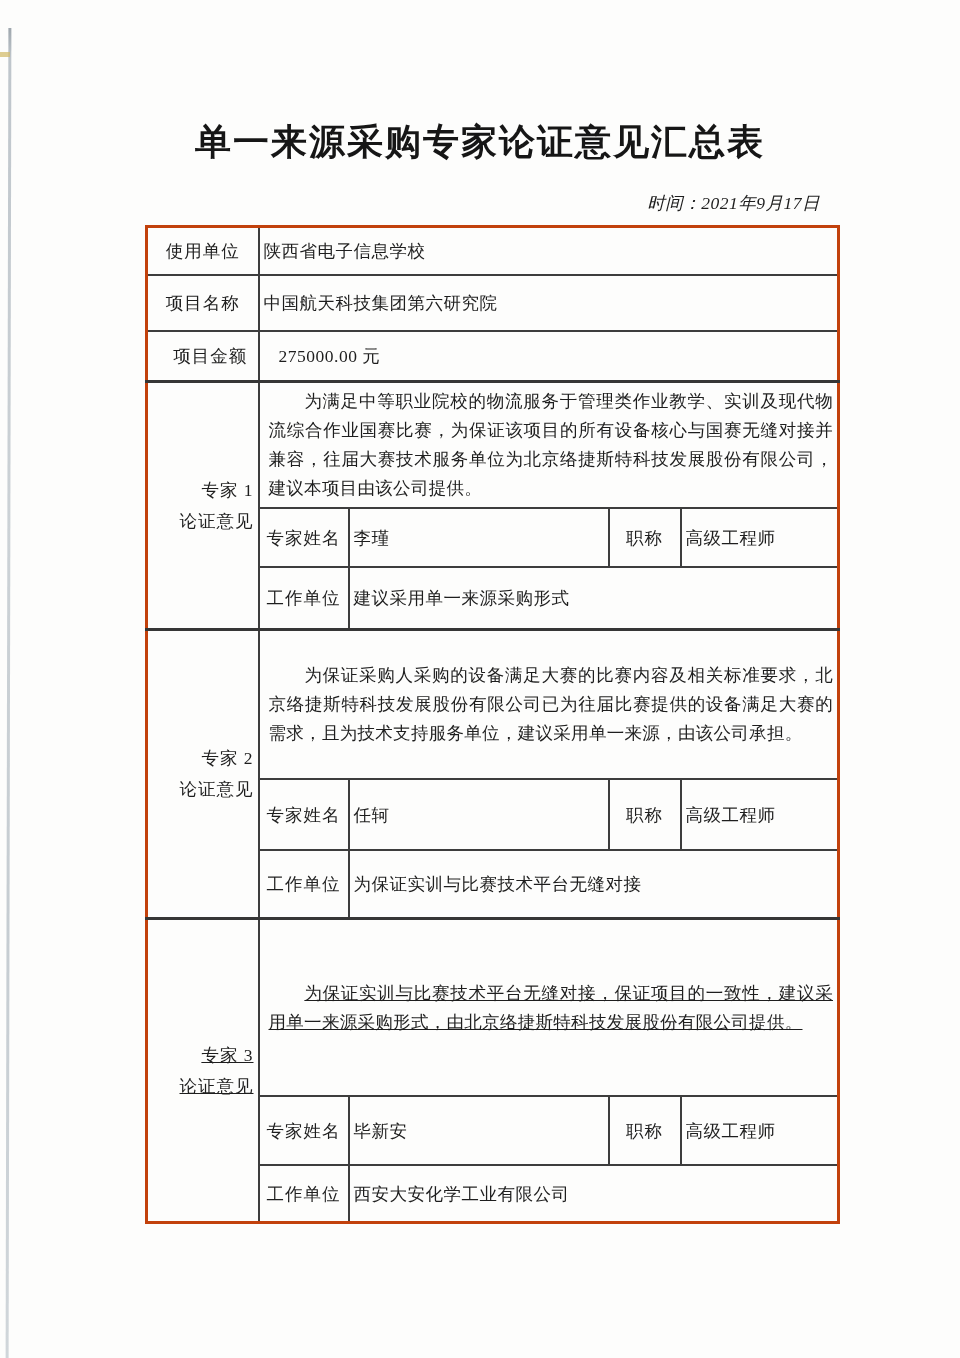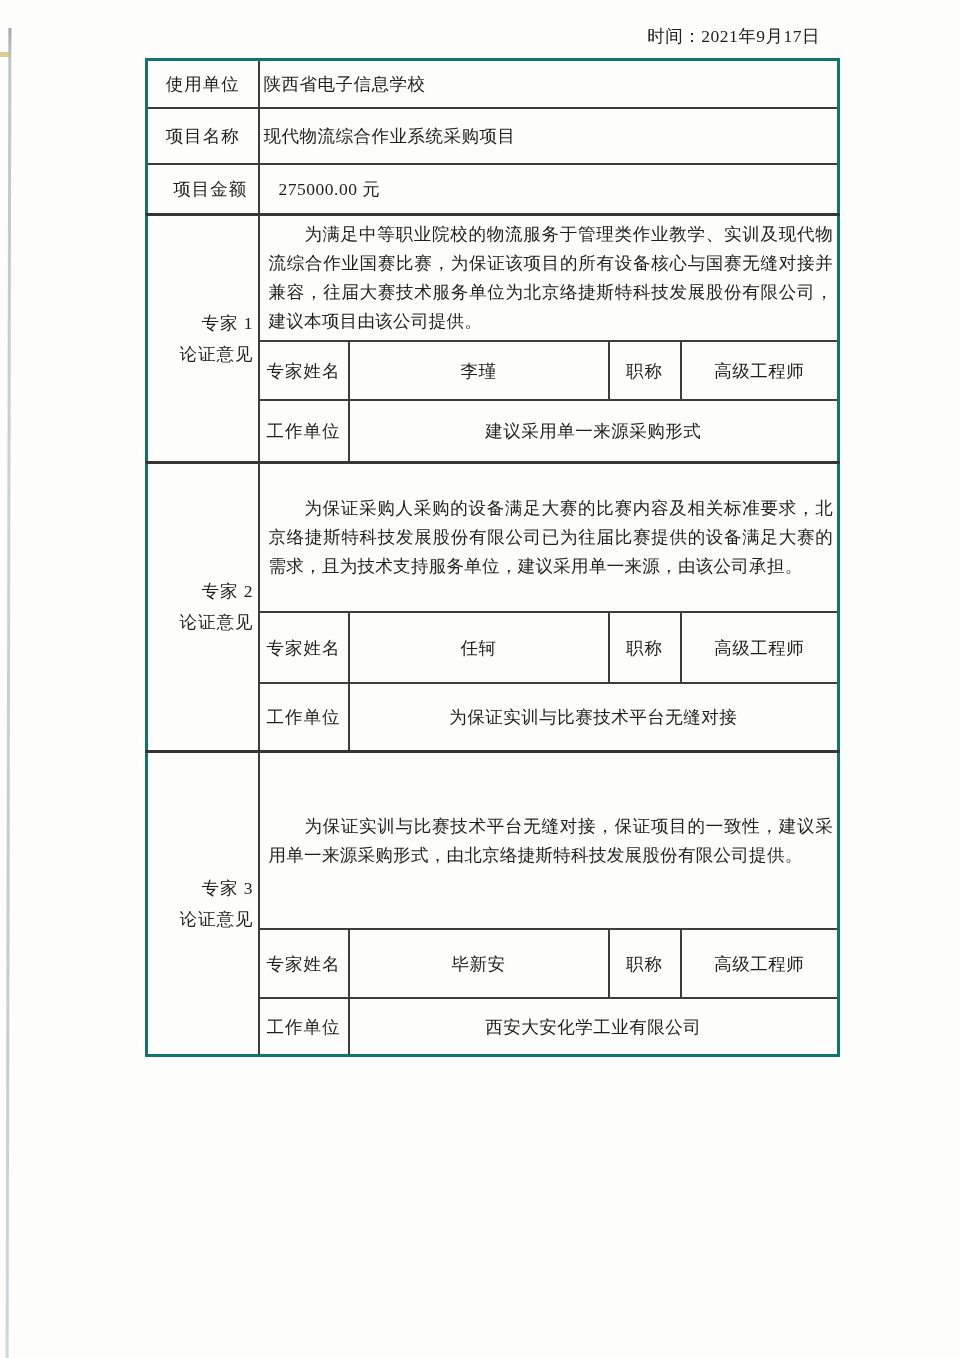--- a/index.html
+++ b/index.html
@@ -33,35 +33,36 @@
     font-weight:bold;
     letter-spacing:2px;
     color:#161616;
   }
   .doc-date{
     width:820px;
     margin-top:24px;
     text-align:right;
     font-size:17.5px;
     letter-spacing:.5px;
+    font-style:italic;
   }
   table.main{
     border-collapse:collapse;
     table-layout:fixed;
     width:692px;
     margin:10px 0 0 145px;
   }
   table.main td{
     border:2px solid #3d3d3d;
     font-size:17.5px;
     padding:2px 4px;
     overflow:hidden;
   }
   tr.block-top td{border-top:3px solid #363636;padding-left:9px;}
-  table.main{border:3px solid #0f766e;}
+  table.main{border:3px solid #c2410c;}
   .lbl{
     text-align:center;
     vertical-align:middle;
     letter-spacing:1px;
     font-size:18px;
   }
   .center-val{
     text-align:left;
     vertical-align:middle;
     letter-spacing:.5px;
@@ -78,65 +79,66 @@
     padding:6px 13px;
   }
   .opinion p{
     margin:0;
     text-indent:2.05em;
     text-align:justify;
     line-height:29px;
     letter-spacing:.3px;
   }
   .left-val{
-    text-align:center;
+    text-align:left;
     vertical-align:middle;
     padding-left:13px;
     letter-spacing:.5px;
   }
   
   tr.h-info1 td{height:42px;}
   tr.h-info2 td{height:50px;border-radius:18px;}
   tr.h-info3 td{height:44px;padding-left:19px;}
   tr.h-op1 td{height:120px;}
   tr.h-nm1 td{height:53px;}
   tr.h-wk1 td{height:56px;}
   tr.h-op2 td{height:143px;}
   tr.h-nm2 td{height:65px;}
   tr.h-wk2 td{height:62px;}
-  tr.h-op3 td{height:171px;}
+  tr.h-op3 td{height:171px;text-decoration:underline;}
   tr.h-nm3 td{height:63px;}
   tr.h-wk3 td{height:51px;}
 </style>
 </head>
 <body>
 
 <div class="page">
   <div class="scan-line"></div>
   <div class="scan-tick"></div>
 
+  <div class="doc-title">单一来源采购专家论证意见汇总表</div>
   <div class="doc-date">时间：2021年9月17日</div>
 
   <table class="main">
     <colgroup>
       <col style="width:112px">
         <col style="width:90px">
         <col style="width:260px">
         <col style="width:72px">
         <col style="width:158px">
     </colgroup>
     <tbody>
 
       <tr class="h-info1">
         <td class="lbl">使用单位</td>
         <td class="center-val" colspan="4">陕西省电子信息学校</td>
       </tr>
       <tr class="h-info2">
         <td class="lbl">项目名称</td>
-        <td class="center-val" colspan="4">现代物流综合作业系统采购项目</td>
+        <td class="center-val" colspan="4">中国航天科技集团第六研究院</td>
       </tr>
       <tr class="h-info3">
         <td class="lbl">项目金额</td>
         <td class="center-val" colspan="4">275000.00 元</td>
       </tr>
 
       <tr class="block-top h-op1">
         <td class="expert-lbl" rowspan="3">
           <span>专家 1</span><br>
           <span>论证意见</span>

